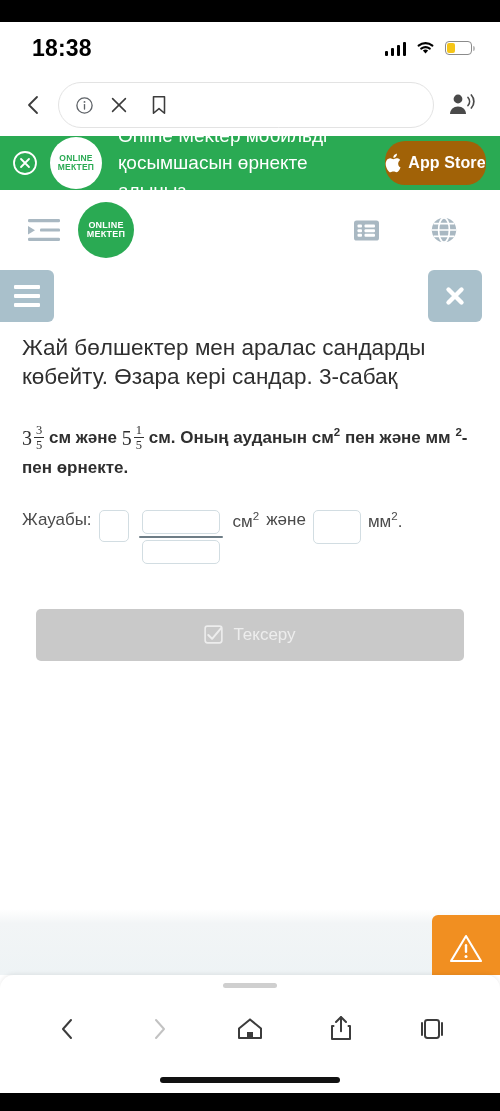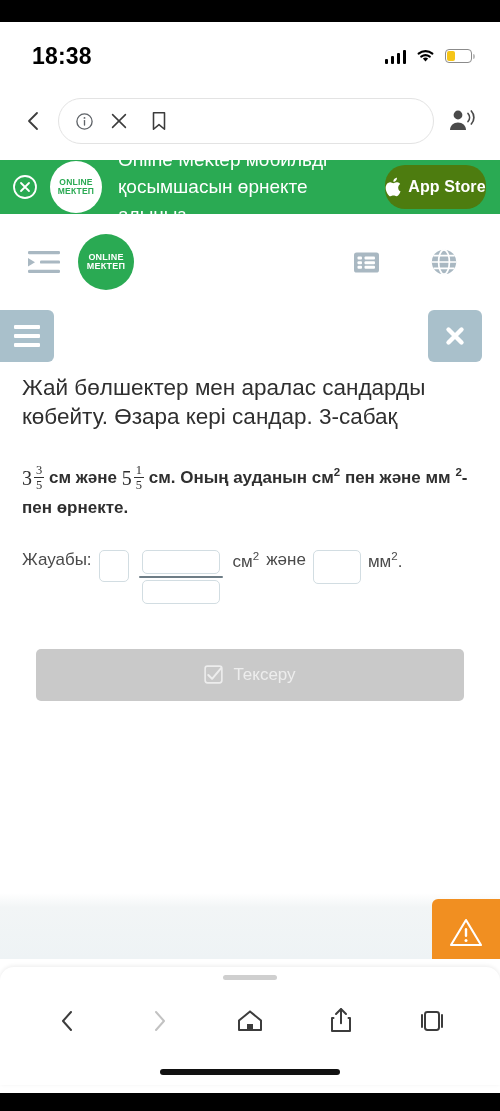--- a/index.html
+++ b/index.html
@@ -6,21 +6,21 @@
   body{
     width:500px;height:1111px;
     background:#000;
     font-family:"Liberation Sans","DejaVu Sans",sans-serif;
     overflow:hidden;
     position:relative;
   }
   .phone{
     position:absolute;left:0;top:0;width:500px;height:1111px;
     background:#ffffff;
-    display:flex;flex-direction:column;gap:8px;
+    display:flex;flex-direction:column;
   }
   .topblack{height:22px;background:#000;flex:none;}
   .botblack{height:18px;background:#000;flex:none;}
 
   
   .statusbar{
     height:52px;flex:none;background:#fff;
     display:flex;align-items:center;justify-content:space-between;
     padding:0 28px 0 32px;box-sizing:border-box;
   }
@@ -68,21 +68,21 @@
   }
   .bclose{width:34px;height:34px;flex:none;display:flex;align-items:center;justify-content:center;}
   .blogo{
     width:52px;height:52px;border-radius:50%;background:#fff;flex:none;
     display:flex;flex-direction:column;align-items:center;justify-content:center;
     line-height:1.02;
   }
   .blogo span{font-size:8.5px;font-weight:bold;color:#2aaa53;letter-spacing:.2px;}
   .btext{flex:1;color:#fff;font-size:19px;line-height:1.45;padding-left:8px;}
   .appstore{
-    width:101px;height:44px;background:#4d7c0f;flex:none;
+    width:101px;height:44px;background:#a16207;flex:none;
     display:flex;align-items:center;justify-content:center;gap:6px;border-radius:20px;
   }
   .appstore .lbl{color:#fff;font-size:16px;font-weight:bold;letter-spacing:.1px;}
 
   
   .siteheader{
     height:80px;flex:none;background:#fff;
     display:flex;align-items:center;padding:0 34px 0 22px;box-sizing:border-box;
   }
   .hbtn{width:44px;height:44px;display:flex;align-items:center;justify-content:center;flex:none;}

